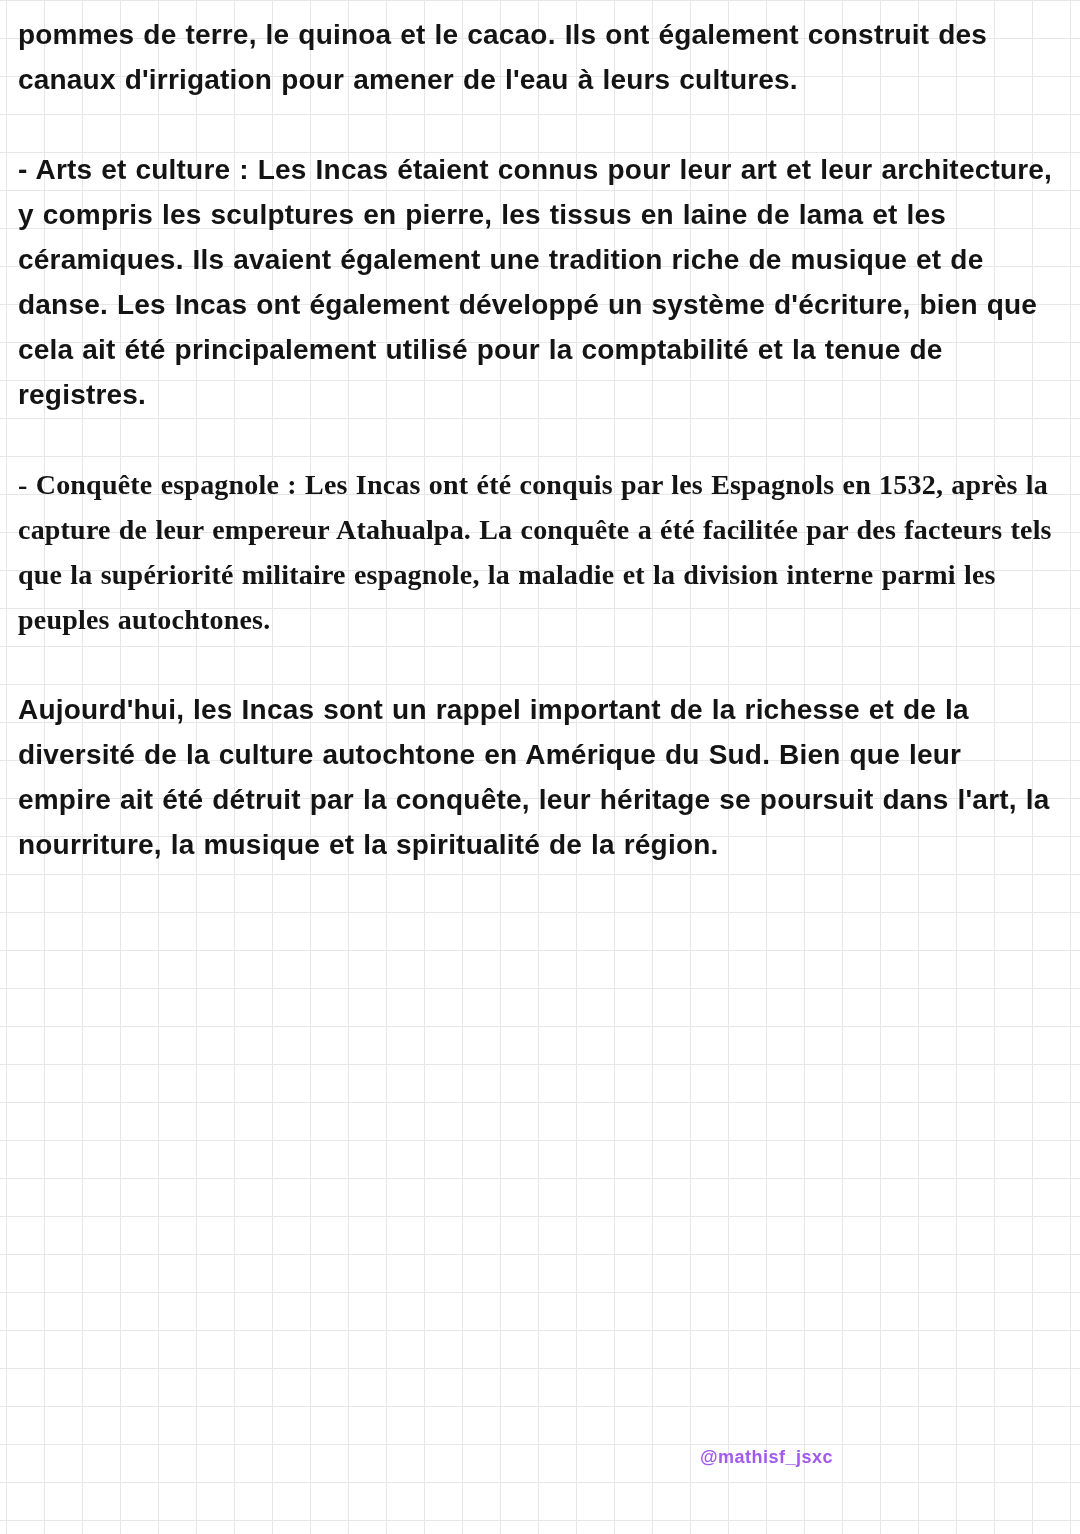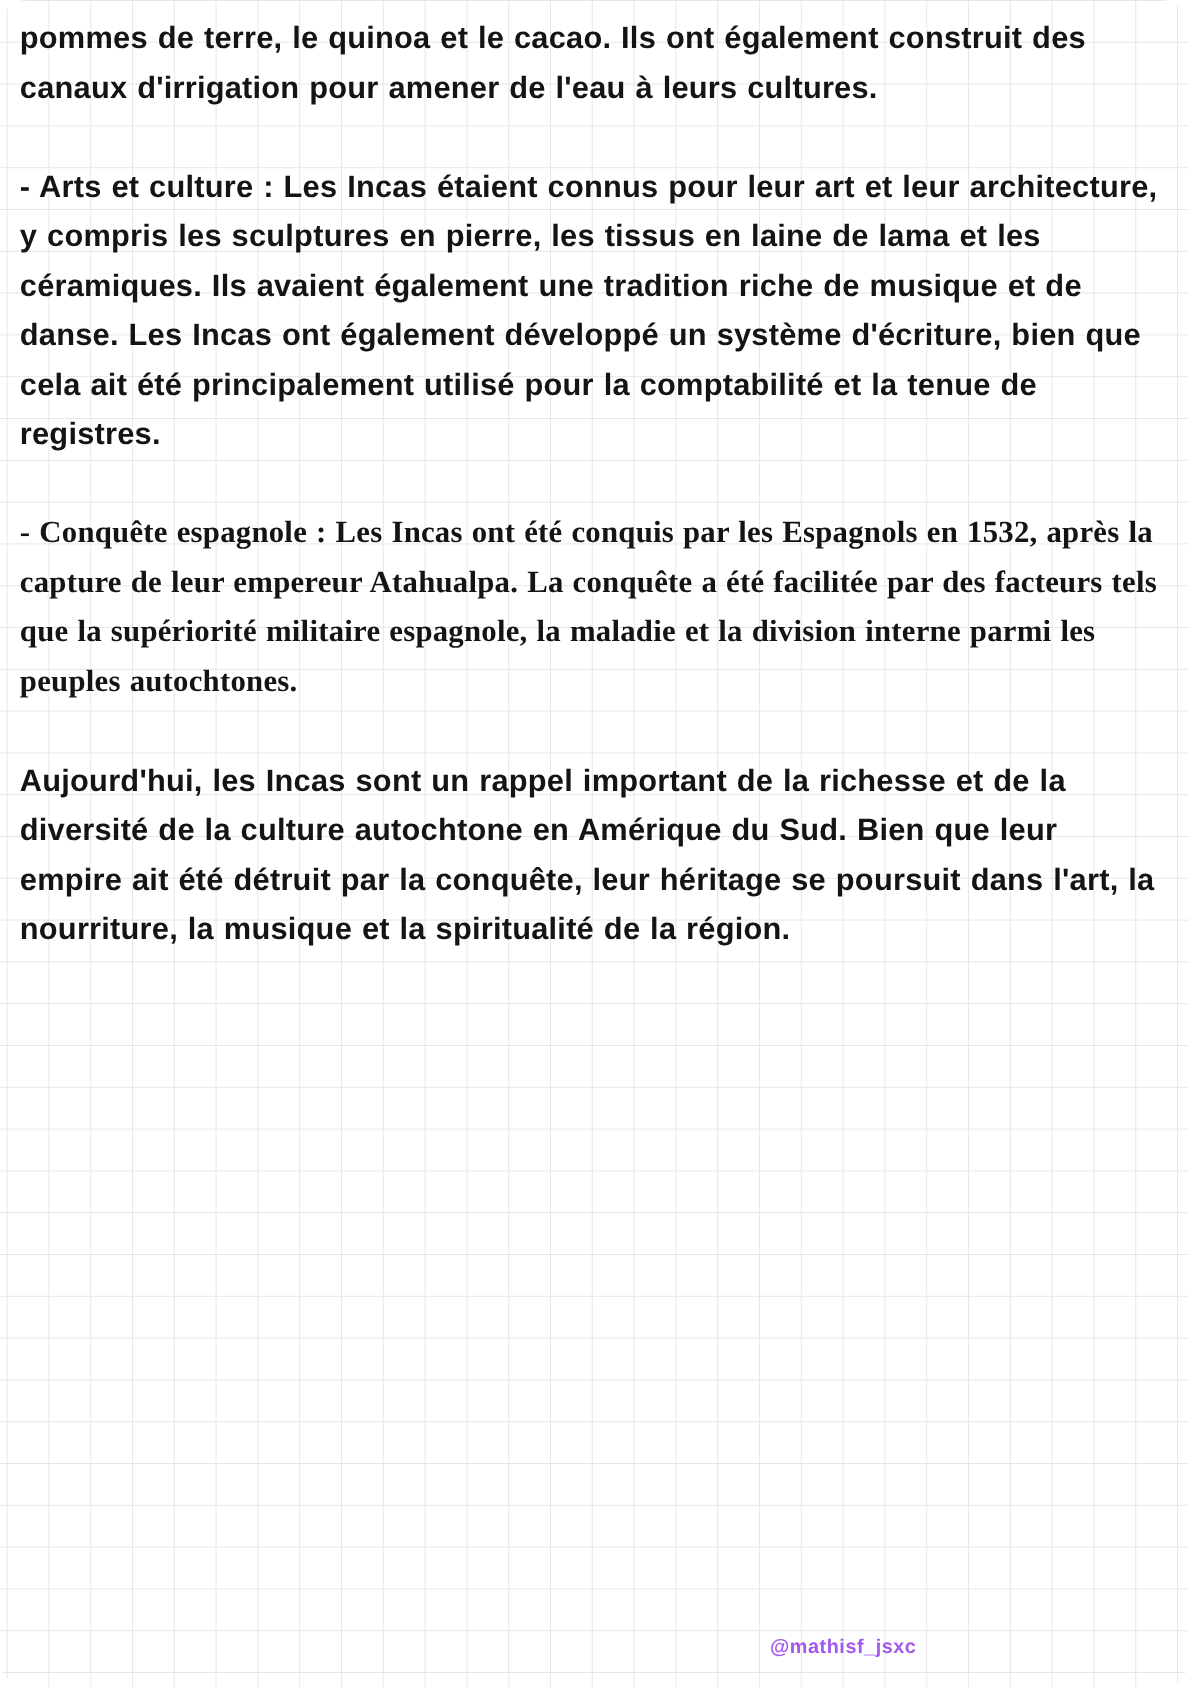--- a/index.html
+++ b/index.html
@@ -15,21 +15,20 @@
   }
   .page {
     position: absolute;
     inset: 0;
     background-color: #ffffff;
     background-image:
       linear-gradient(to right, #e7e7e7 1px, transparent 1px),
       linear-gradient(to bottom, #e7e7e7 1px, transparent 1px);
     background-size: 38px 38px;
     background-position: 6px 0;
-    border-radius: 24px;
   }
   .content {
     position: absolute;
     top: 12px;
     left: 18px;
     right: 20px;
   }
   .para {
     margin: 0 0 45px 0;
     font-size: 28px;
@@ -39,21 +38,20 @@
     letter-spacing: 0.2px;
     word-spacing: 1px;
   }
   .watermark {
     position: absolute;
     left: 700px;
     top: 1447px;
     font-size: 18px;
     font-weight: 700;
     letter-spacing: 0.5px;
-    margin-top: 40px;
   }
 </style>
 </head>
 <body>
 
 <div class="page">
   <div class="content">
     <p class="para" style="color: rgb(20, 20, 20);">pommes de terre, le quinoa et le cacao. Ils ont également construit des canaux d'irrigation pour amener de l'eau à leurs cultures.</p>
     <p class="para" style="color: rgb(20, 20, 20);">- Arts et culture : Les Incas étaient connus pour leur art et leur architecture, y compris les sculptures en pierre, les tissus en laine de lama et les céramiques. Ils avaient également une tradition riche de musique et de danse. Les Incas ont également développé un système d'écriture, bien que cela ait été principalement utilisé pour la comptabilité et la tenue de registres.</p>
     <p class="para" style="color: rgb(20, 20, 20); font-family: Liberation Serif, serif;">- Conquête espagnole : Les Incas ont été conquis par les Espagnols en 1532, après la capture de leur empereur Atahualpa. La conquête a été facilitée par des facteurs tels que la supériorité militaire espagnole, la maladie et la division interne parmi les peuples autochtones.</p>

